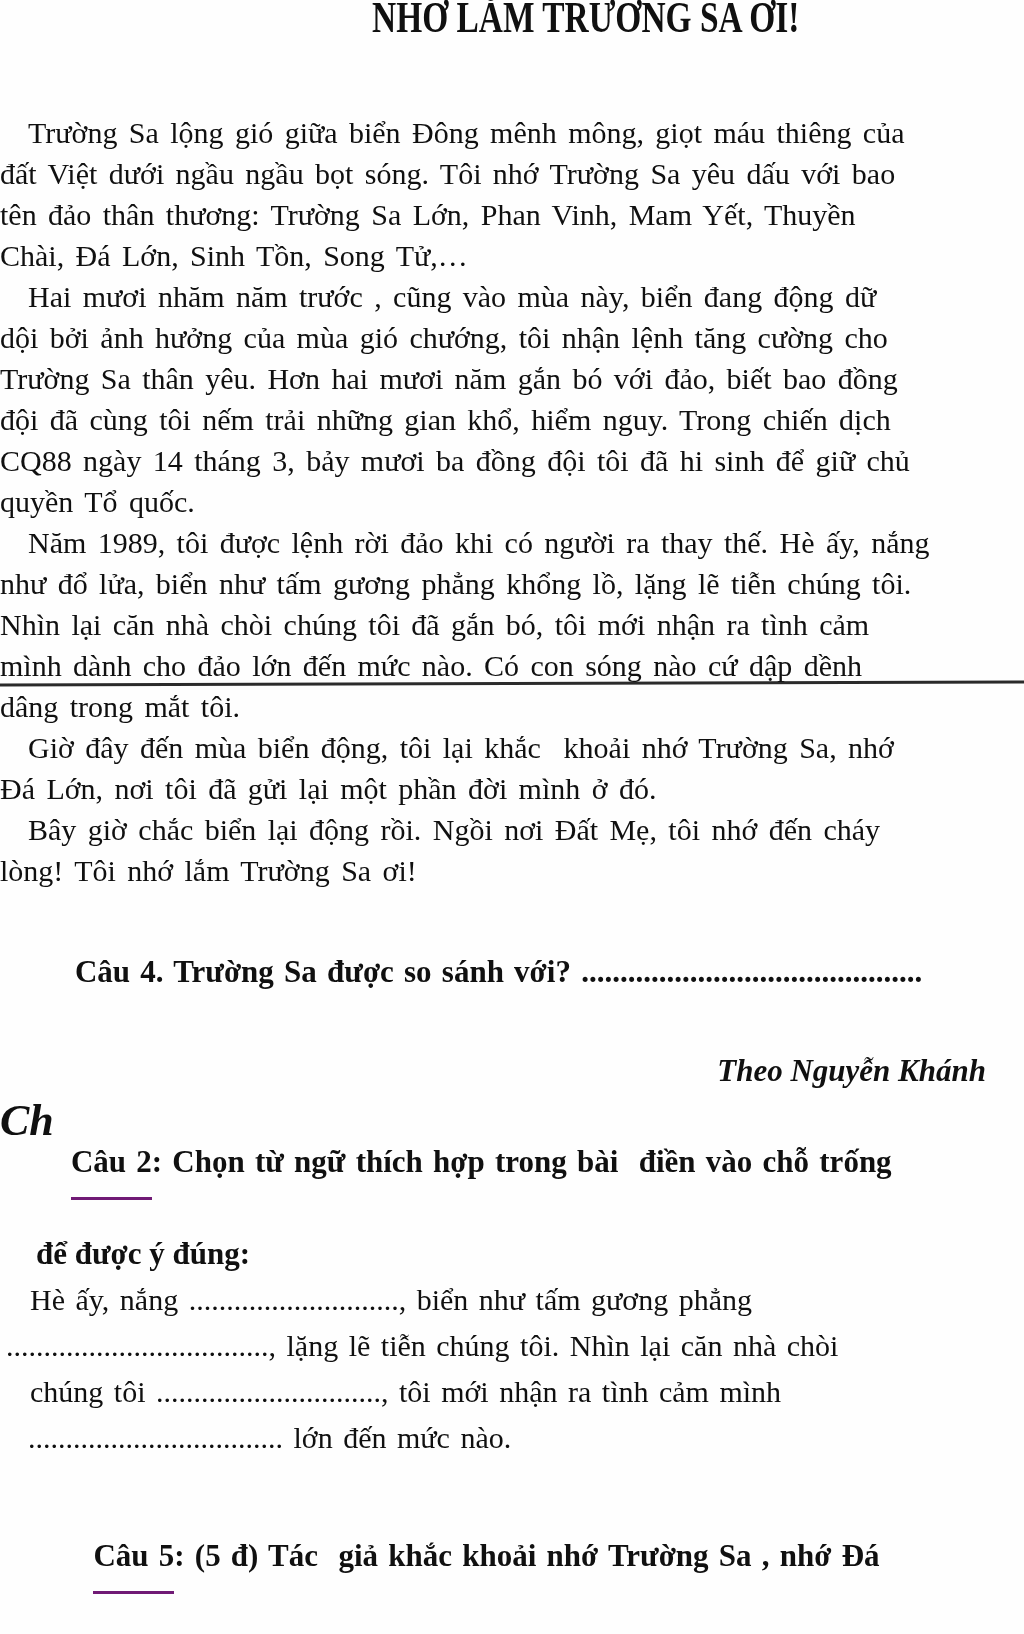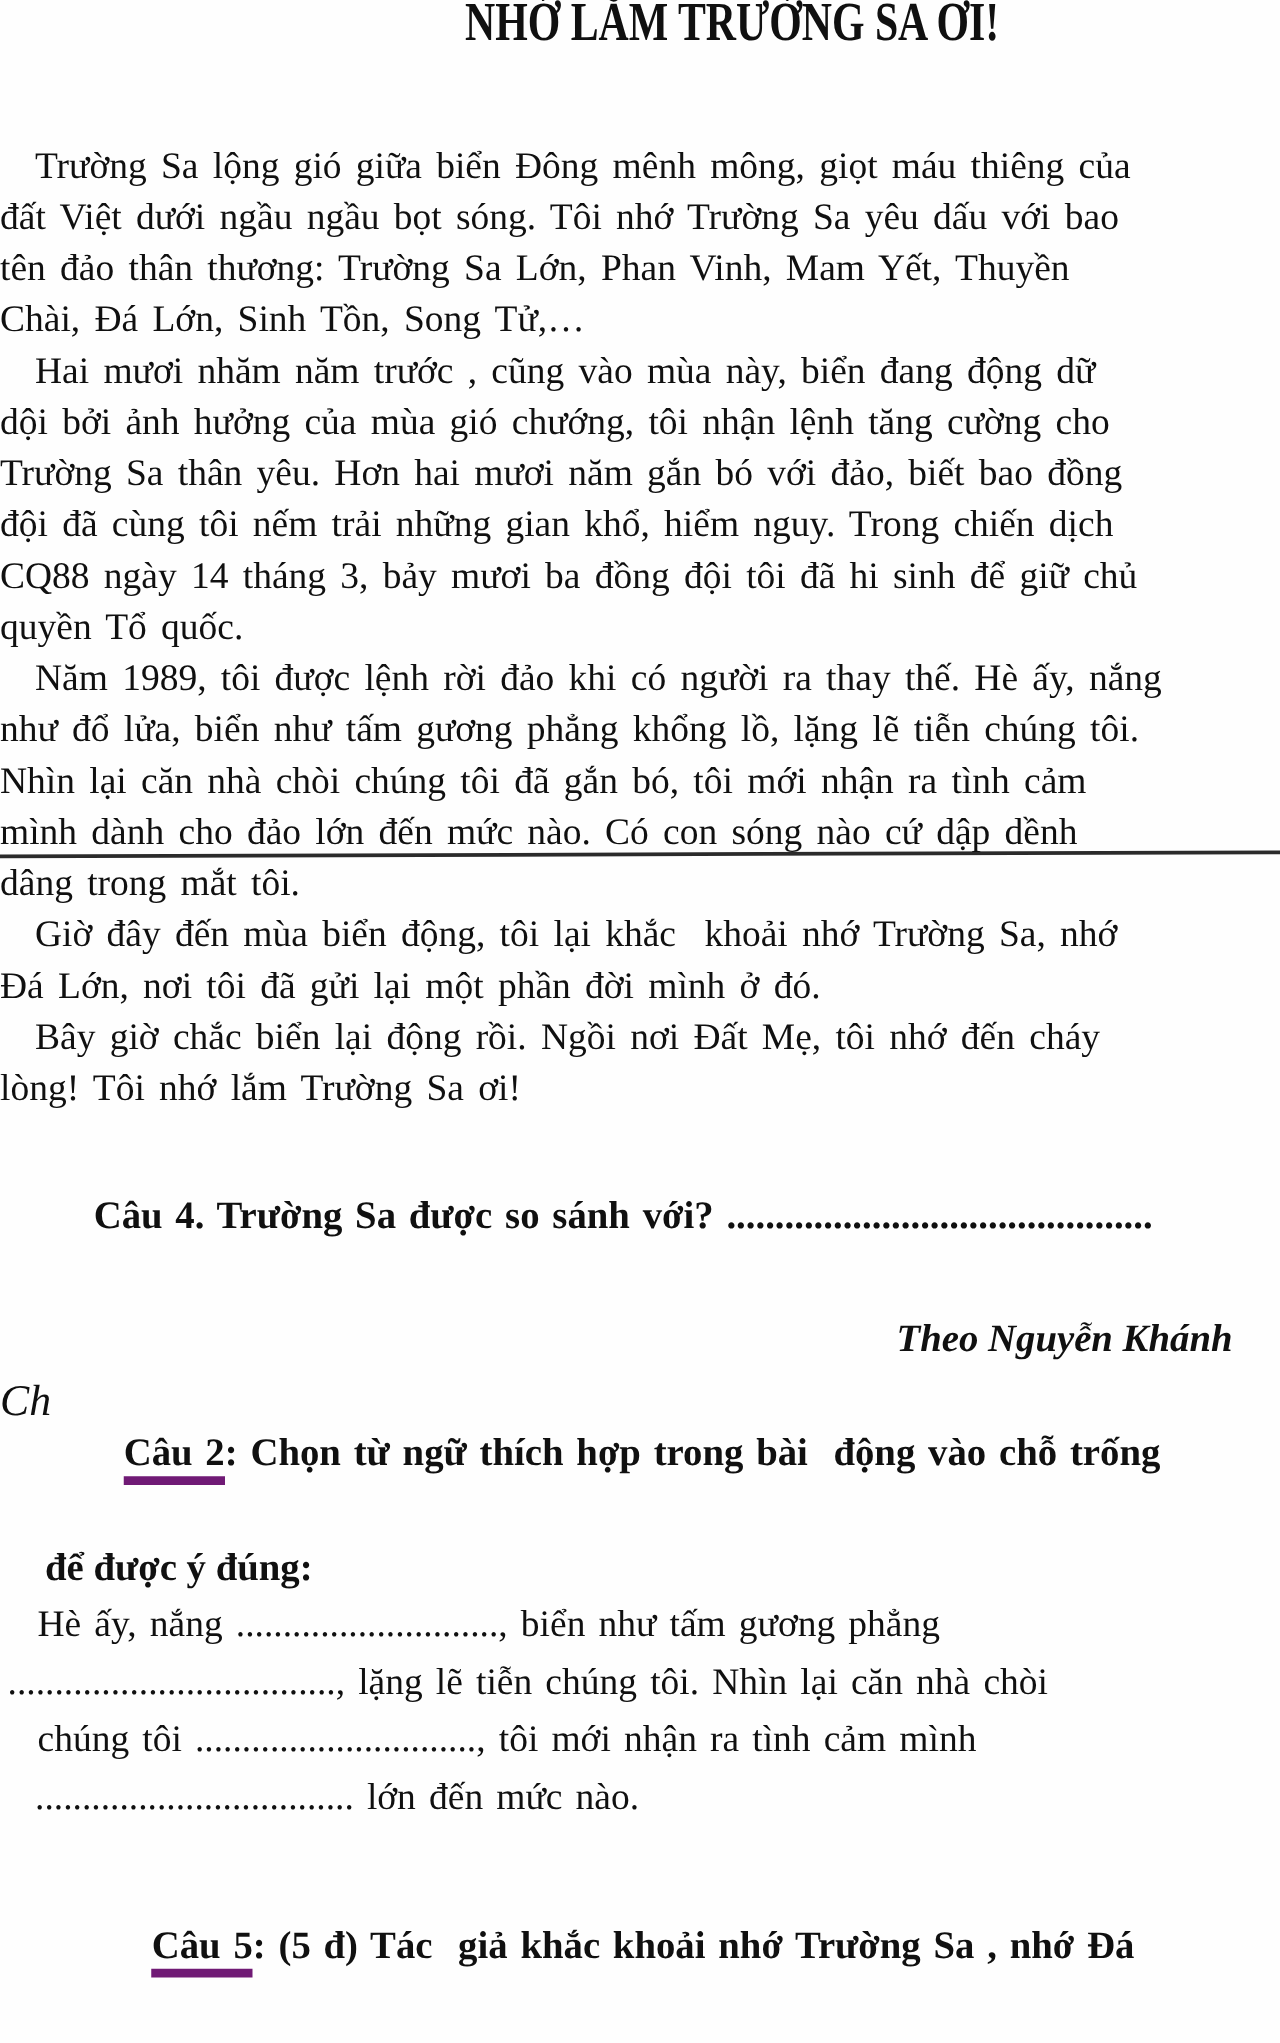--- a/index.html
+++ b/index.html
@@ -19,22 +19,22 @@
   .crease{
     position:absolute;top:682px;left:-4px;width:1036px;height:3px;
     background:#2b2b2b;transform:rotate(-0.18deg);
   }
   .q1-row{margin-top:12px;font-size:31px;line-height:46px;font-weight:bold;
     padding-left:34px;white-space:pre;word-spacing:0.08em;}
   .attribution{font-size:31px;line-height:44px;font-weight:bold;font-style:italic;
     text-align:right;padding-right:54px;margin-top:8px;white-space:pre;}
   .q2-line1{position:relative;font-size:31px;line-height:46px;font-weight:bold;
     padding-left:30px;white-space:pre;word-spacing:0.08em;}
-  .stray{position:absolute;left:0;top:5px;font-weight:normal;font-style:italic;font-size:35px;}
-  .u{border-bottom:7px solid #701a75;padding-bottom:2px;margin-left:28px;}
+  .stray{position:absolute;left:0;top:5px;font-weight:bold;font-style:italic;font-size:44px;}
+  .u{border-bottom:3px solid #701a75;padding-bottom:18px;}
   .q2-line2{font-size:31px;line-height:46px;font-weight:bold;padding-left:36px;white-space:pre;}
   .fill-line{font-size:30px;line-height:46px;white-space:pre;word-spacing:0.1em;}
   .fill-0{padding-left:30px;}
   .fill-1{padding-left:6px;}
   .fill-2{padding-left:30px;}
   .fill-3{padding-left:28px;}
   .q3-block{margin-top:20px;}
   .q3-line{font-size:31px;line-height:50px;font-weight:bold;padding-left:32px;
     white-space:pre;word-spacing:0.08em;}
 </style>
@@ -81,21 +81,21 @@
     <div class="line">lòng! Tôi nhớ lắm Trường Sa ơi!</div>
   </div>
 
   <div class="q1-row">
     <span>Câu 4.</span><span> Trường Sa được so sánh với? </span><span>............................................</span>
   </div>
 
   <div class="attribution">Theo Nguyễn Khánh</div>
 
   <div class="q2-line1">
-    <span class="stray">Ch</span><span class="u">Câu 2</span><span>: Chọn từ ngữ thích hợp trong bài  động vào chỗ trống</span>
+    <span class="stray">Ch</span><span class="u">Câu 2</span><span>: Chọn từ ngữ thích hợp trong bài  điền vào chỗ trống</span>
   </div>
   <div class="q2-line2">để được ý đúng:</div>
 
   <div class="fill-line fill-0">Hè ấy, nắng ............................, biển như tấm gương phẳng</div>
   <div class="fill-line fill-1">..................................., lặng lẽ tiễn chúng tôi. Nhìn lại căn nhà chòi</div>
   <div class="fill-line fill-2">chúng tôi .............................., tôi mới nhận ra tình cảm mình</div>
   <div class="fill-line fill-3">.................................. lớn đến mức nào.</div>
 
   <div class="q3-block">
     <div class="q3-line">

